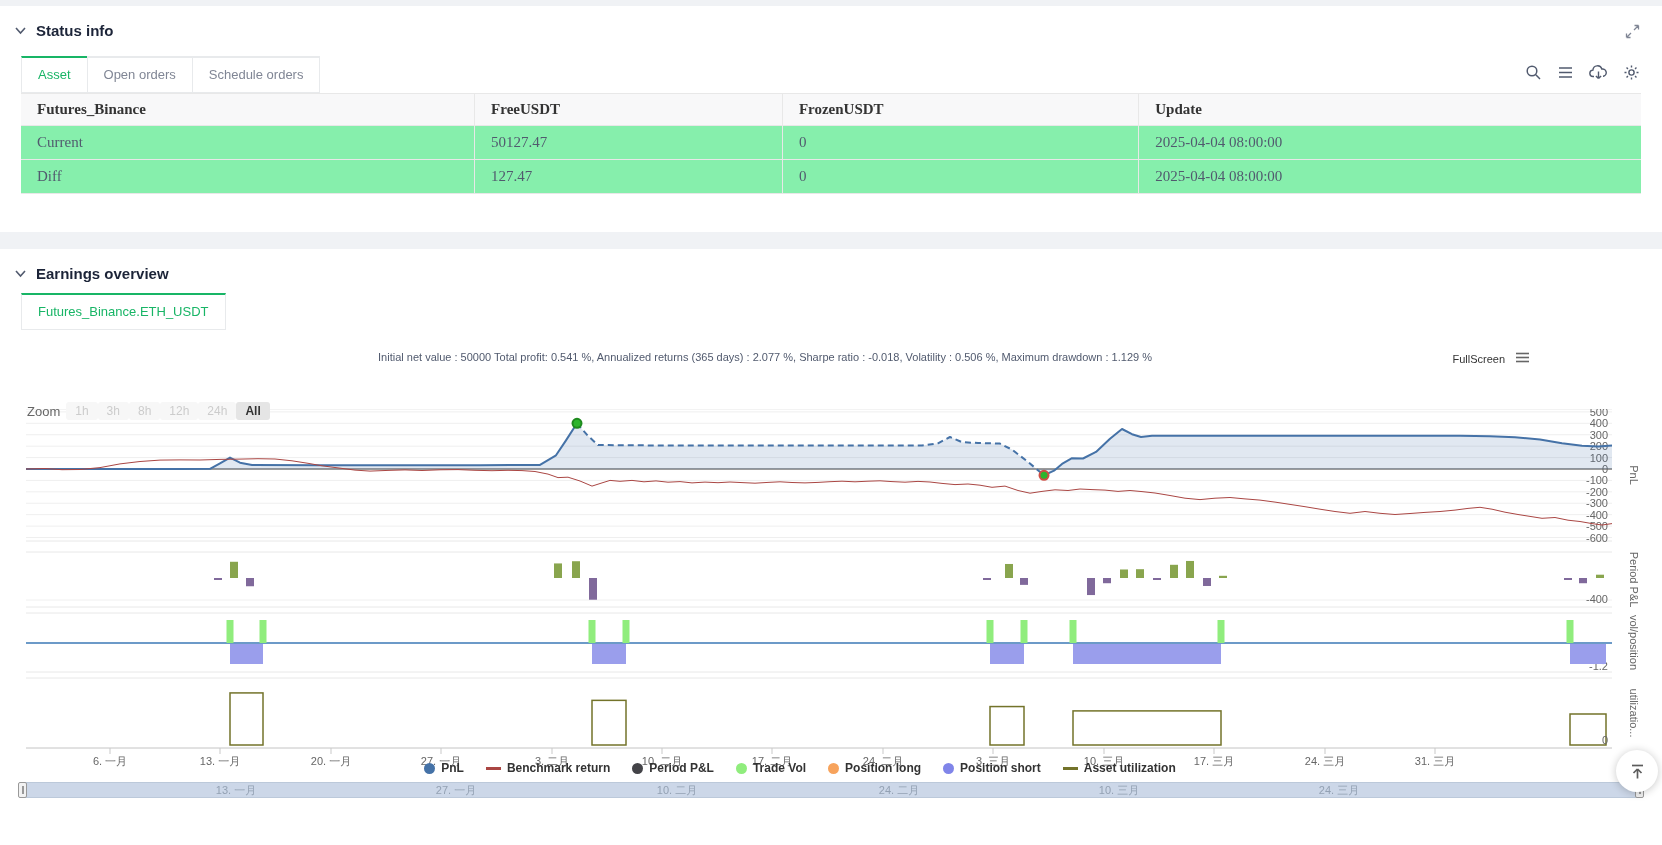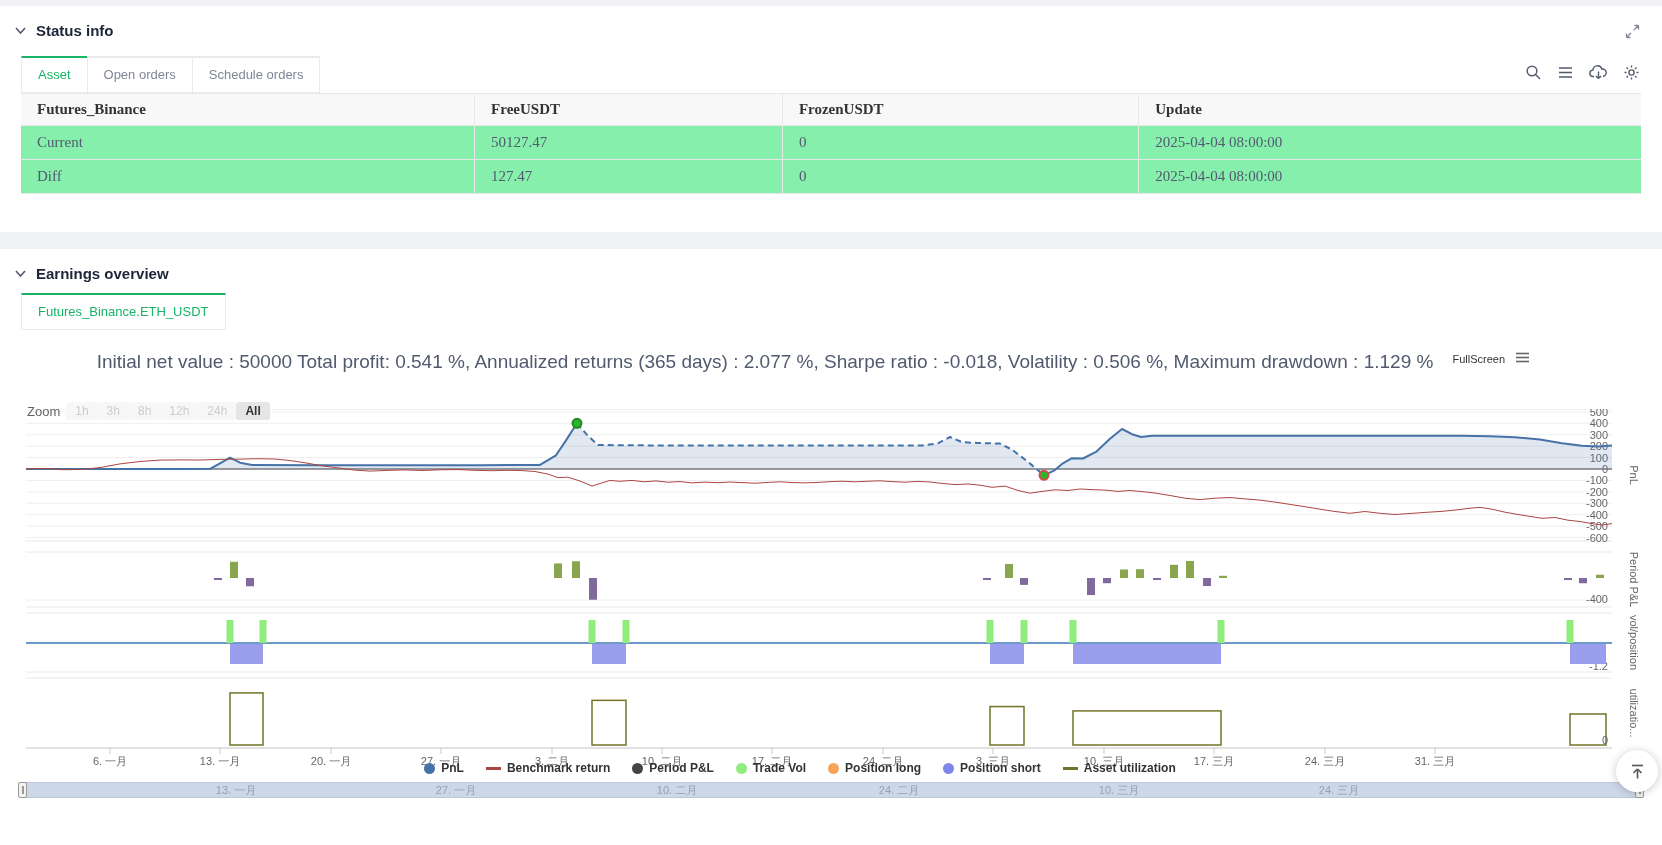--- a/index.html
+++ b/index.html
@@ -24,21 +24,21 @@
   .tab.active { color:var(--accent); border-top:2px solid var(--accent); font-weight:500; }
   .icon-row { position:absolute; top:58px; right:22px; display:flex; gap:15px; align-items:center; }
   
   .tbl { position:absolute; top:87px; left:21px; width:1620px; border-collapse:collapse; font-size:15px;font-family:Liberation Serif, serif; }
   .tbl th { background:#f8f8f9; text-align:left; font-weight:bold; color:#333; padding:7px 16px; border:1px solid #e8e8e8; border-left:none; border-right:1px solid #e8e8e8; height:28px; }
   .tbl th:last-child, .tbl td:last-child { border-right:none; }
   .tbl td { color:#515a6e; padding:8px 16px; border-bottom:1px solid #e8e8e8; border-right:1px solid #e8e8e8; height:32px; background:#86efac; }
   .c-link { color:#2d8cf0; cursor:pointer; }
   .c-red { color:#ed4014; }
   
-  .stats { position:absolute; top:102px; left:0; width:1530px; text-align:center; font-size:19px; color:#515a6e; }
+  .stats { position:absolute; top:102px; left:0; width:1530px; text-align:center; font-size:11px; color:#515a6e; }
   .fsbox { position:absolute; top:102px; right:132px; display:flex; align-items:center; gap:10px; font-size:11px; color:#333; cursor:pointer; }
   .zoomrow { position:absolute; top:153px; left:27px; display:flex; align-items:center; gap:6px; font-size:13px; color:#666; z-index:3; }
   .zbtn { font-size:12px; padding:2px 9px; border-radius:3px; background:#f7f7f7; color:#cccccc; border:none; cursor:pointer; }
   .zbtn.active { background:#e5e5e5; color:#333; font-weight:bold; }
   #chart-svg { position:absolute; left:0; top:160px; }
   .tick { font-size:11px; fill:#666; font-family:"Liberation Sans",sans-serif; }
   
   .legend { position:absolute; top:512px; left:0; width:1600px; display:flex; justify-content:center; gap:22px; align-items:center; }
   .legend-item { display:flex; align-items:center; gap:6px; font-size:12px; font-weight:bold; color:#333; cursor:pointer; }
   .lg-circle { width:11px; height:11px; border-radius:50%; }

